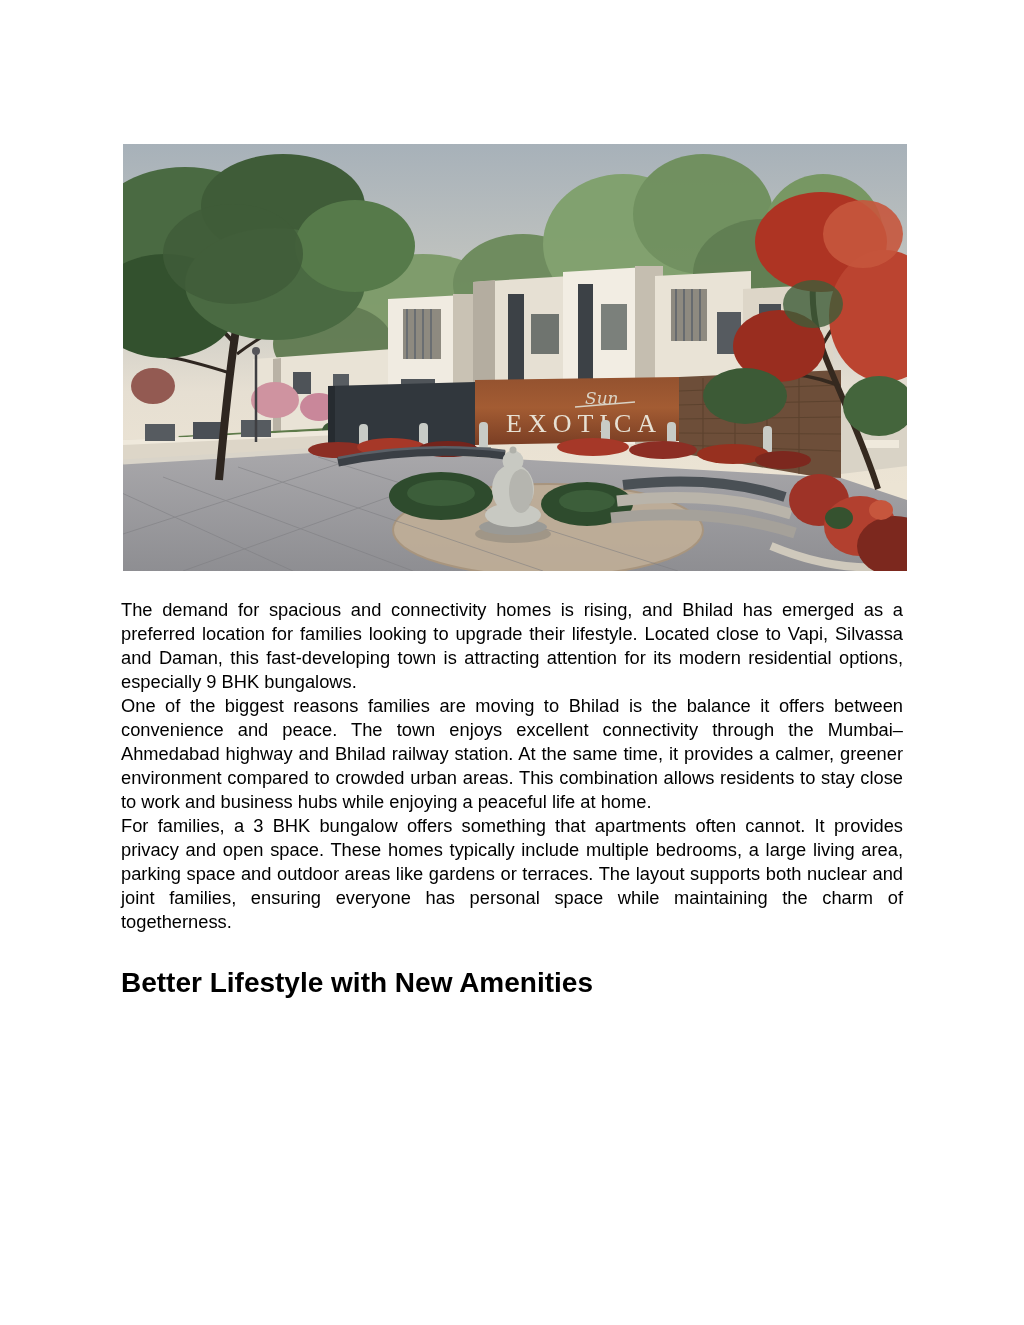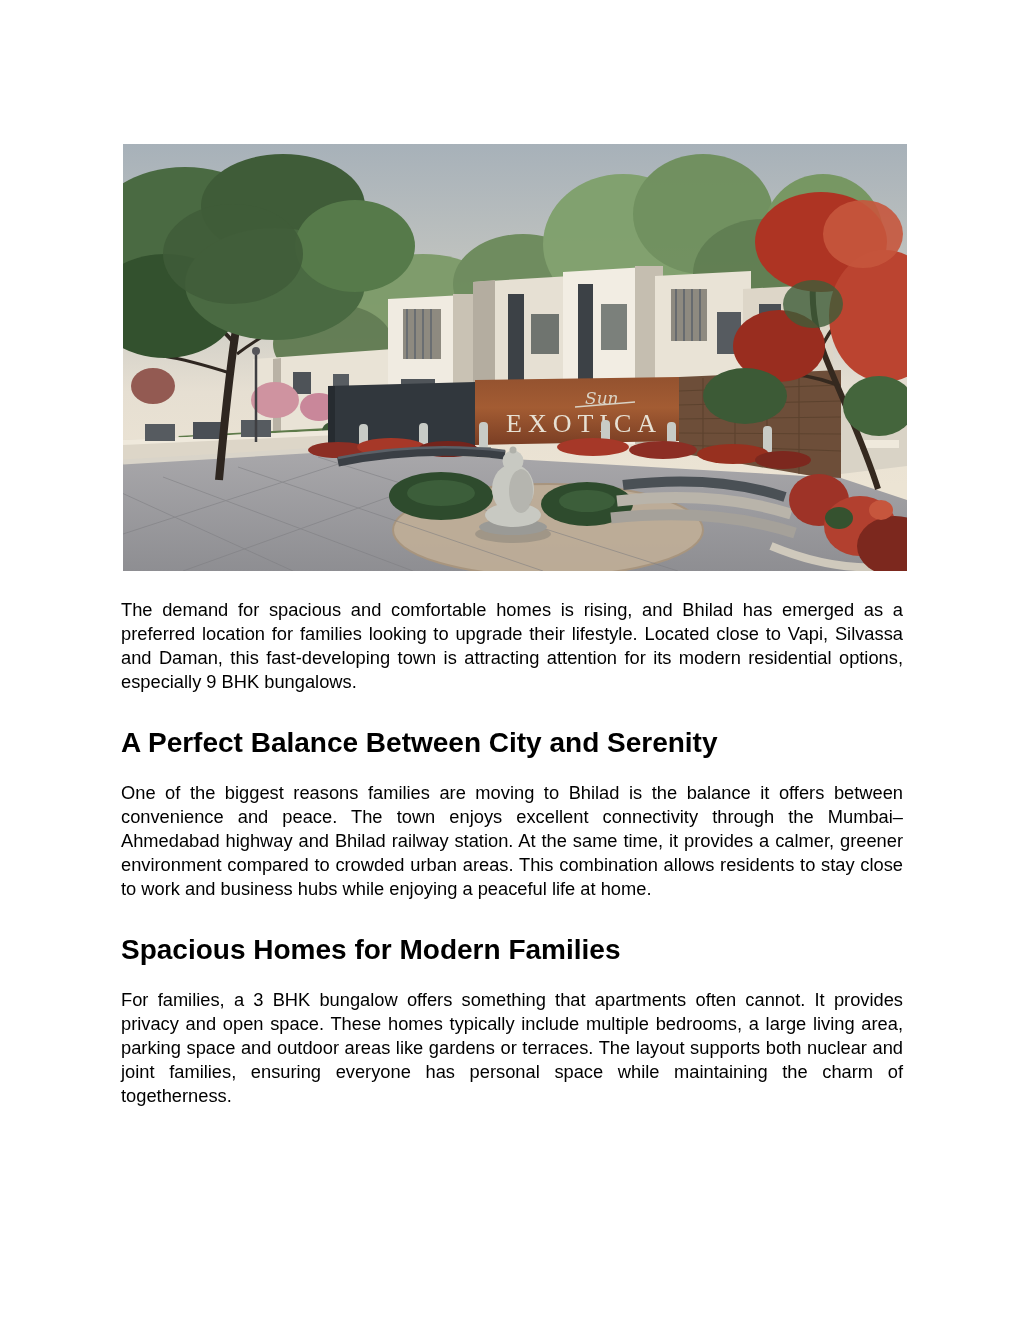--- a/index.html
+++ b/index.html
@@ -276,28 +276,30 @@
         <ellipse cx="656" cy="202" rx="46" ry="36" fill="#992d1f"></ellipse>
         <ellipse cx="740" cy="90" rx="40" ry="34" fill="#c6563d" opacity="0.9"></ellipse>
         <ellipse cx="622" cy="252" rx="42" ry="28" fill="#3c5a36"></ellipse>
         <ellipse cx="756" cy="262" rx="36" ry="30" fill="#44653c"></ellipse>
         <ellipse cx="690" cy="160" rx="30" ry="24" fill="#3f5c38" opacity="0.8"></ellipse>
       </g>
     </svg>
   </figure>
 
   <div class="content">
-    <p class="para intro"><span>The demand for spacious and comfortable homes is rising, and </span><b>Bhilad</b><span> has emerged as a preferred location for families looking to upgrade their lifestyle. Located close to Vapi, Silvassa and Daman, this fast-developing town is attracting attention for its modern residential options, especially </span><b>9 BHK bungalows</b><span>.</span></p>
+    <p class="para intro"><span>The demand for spacious and connectivity homes is rising, and </span><b>Bhilad</b><span> has emerged as a preferred location for families looking to upgrade their lifestyle. Located close to Vapi, Silvassa and Daman, this fast-developing town is attracting attention for its modern residential options, especially </span><b>9 BHK bungalows</b><span>.</span></p>
     <div id="sections">
     <section class="section">
-      <h2 class="heading">A Perfect Balance Between City and Serenity</h2>
       <p class="para">One of the biggest reasons families are moving to Bhilad is the balance it offers between convenience and peace. The town enjoys excellent connectivity through the Mumbai–Ahmedabad highway and Bhilad railway station. At the same time, it provides a calmer, greener environment compared to crowded urban areas. This combination allows residents to stay close to work and business hubs while enjoying a peaceful life at home.</p>
     </section>
 
     <section class="section">
-      <h2 class="heading">Spacious Homes for Modern Families</h2>
       <p class="para">For families, a 3 BHK bungalow offers something that apartments often cannot. It provides privacy and open space. These homes typically include multiple bedrooms, a large living area, parking space and outdoor areas like gardens or terraces. The layout supports both nuclear and joint families, ensuring everyone has personal space while maintaining the charm of togetherness.</p>
     </section>
 
+    <section class="section">
+      <h2 class="heading">Better Lifestyle with New Amenities</h2>
+
+    </section>
   </div>
   </div>
 
 </div>
 
 </body></html>

